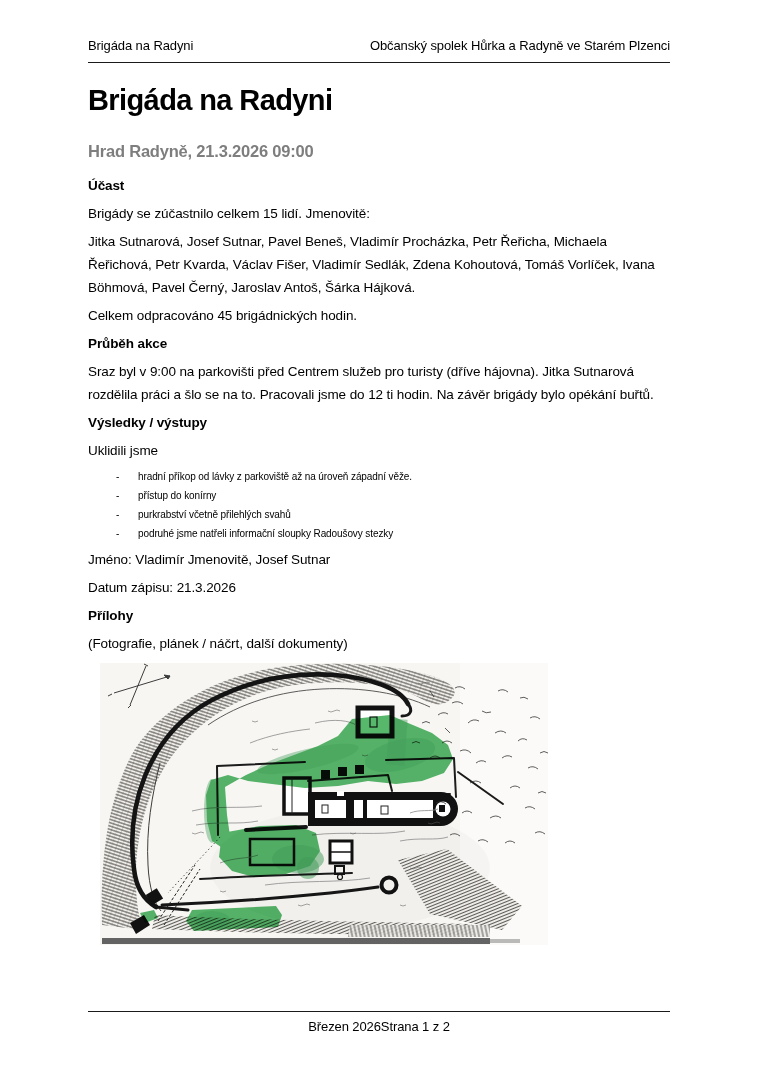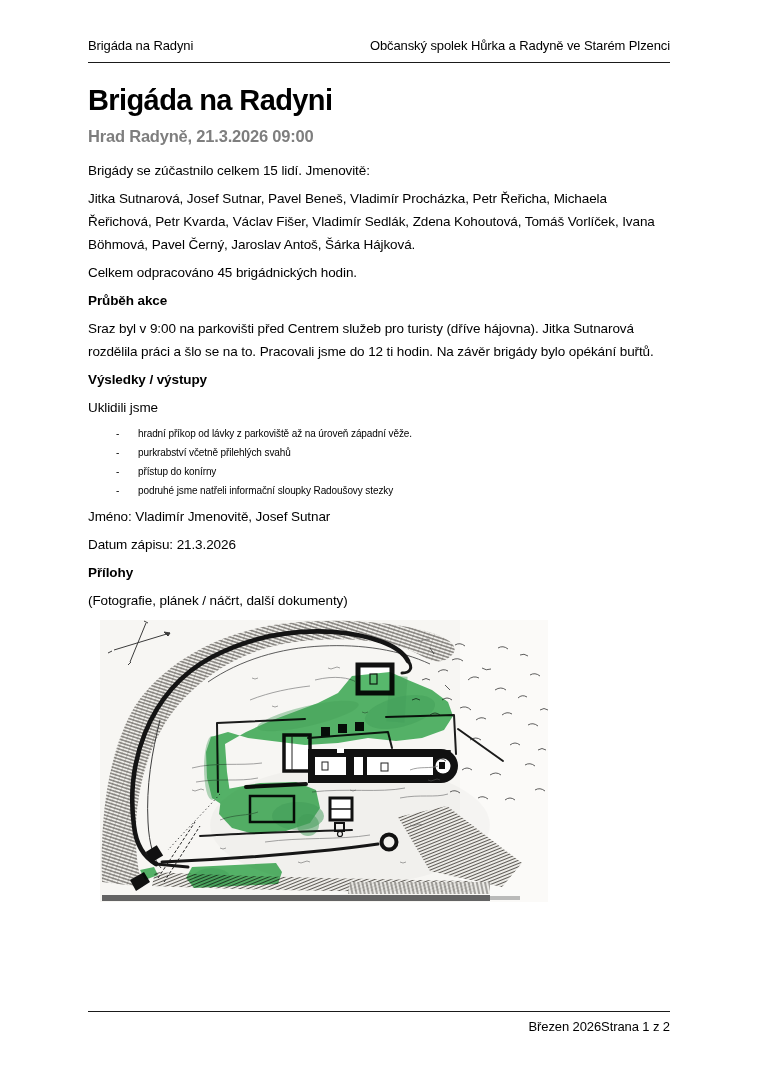--- a/index.html
+++ b/index.html
@@ -10,37 +10,37 @@
   .page{position:absolute;inset:0;padding:38px 88px 0 88px;box-sizing:border-box;}
   .doc-header{
     display:flex;justify-content:space-between;align-items:flex-end;
     font-size:13px;line-height:16px;padding-bottom:8px;border-bottom:1.5px solid #1a1a1a;
     letter-spacing:-0.1px;
   }
   .doc-title{
     margin-top:20px;font-size:29px;line-height:34px;font-weight:bold;letter-spacing:-0.6px;
   }
   .doc-subtitle{
-    margin-top:9px;font-size:16.5px;line-height:21px;font-weight:bold;color:#7e7e7e;
+    margin-top:24px;font-size:16.5px;line-height:21px;font-weight:bold;color:#7e7e7e;
     letter-spacing:-0.2px;margin-bottom:12px;
   }
   h3.sec{font-size:13.5px;line-height:23px;font-weight:bold;margin:5px 0 0 0;letter-spacing:-0.1px;}
   p.body{font-size:13.5px;line-height:23px;margin:5px 0 0 0;letter-spacing:-0.1px;}
   ul.dash{list-style:none;margin:5px 0 0 0;padding:0 0 0 28px;}
   ul.dash li{
     font-size:10px;line-height:19px;position:relative;padding-left:22px;letter-spacing:-0.1px;
   }
   ul.dash li::before{content:"-";position:absolute;left:0;top:0;}
   b.strong{font-weight:normal;}
   .attachment{margin:8px 0 0 12px;width:448px;height:282px;}
   .attachment svg{display:block;}
   .doc-footer{
     position:absolute;top:1011px;left:88px;right:88px;
     border-top:1.5px solid #1a1a1a;padding-top:7px;
-    display:flex;justify-content:flex-end;font-size:13px;line-height:16px;letter-spacing:-0.1px;
+    display:flex;justify-content:center;font-size:13px;line-height:16px;letter-spacing:-0.1px;
   }
   
   .wallT{stroke:#141414;stroke-width:4.6;fill:none;stroke-linecap:round;stroke-linejoin:round;}
   .wallM{stroke:#161616;stroke-width:3;fill:none;stroke-linecap:round;stroke-linejoin:round;}
   .wallS{stroke:#1b1b1b;stroke-width:2;fill:none;stroke-linecap:round;stroke-linejoin:round;}
   .terr{stroke:#8a8a8a;stroke-width:0.8;fill:none;}
   .rock path{stroke:#2d2d2d;stroke-width:0.9;fill:none;opacity:0.85;}
   .scb path{stroke:#5a5a5a;stroke-width:0.6;fill:none;opacity:0.9;}
   .greens{mix-blend-mode:multiply;}
   .g1{fill:var(--hl,#3fae57);}
@@ -52,33 +52,34 @@
 <div class="page">
 
   <div class="doc-header">
     <span>Brigáda na Radyni</span>
     <span>Občanský spolek Hůrka a Radyně ve Starém Plzenci</span>
   </div>
 
   <div class="doc-title">Brigáda na Radyni</div>
   <div class="doc-subtitle">Hrad Radyně, 21.3.2026 09:00</div>
 
+  <h3 class="sec">Účast</h3>
   <p class="body">Brigády se zúčastnilo celkem 15 lidí. Jmenovitě:</p>
   <p class="body">Jitka Sutnarová, Josef Sutnar, Pavel Beneš, Vladimír Procházka, Petr Řeřicha, Michaela Řeřichová, Petr Kvarda, Václav Fišer, Vladimír Sedlák, Zdena Kohoutová, Tomáš Vorlíček, Ivana Böhmová, Pavel Černý, Jaroslav Antoš, Šárka Hájková.</p>
   <p class="body"><span>Celkem odpracováno </span><b class="strong">45 brigádnických hodin</b><span>.</span></p>
 
   <h3 class="sec">Průběh akce</h3>
   <p class="body">Sraz byl v 9:00 na parkovišti před Centrem služeb pro turisty (dříve hájovna). Jitka Sutnarová rozdělila práci a šlo se na to. Pracovali jsme do 12 ti hodin. Na závěr brigády bylo opékání buřtů.</p>
 
   <h3 class="sec">Výsledky / výstupy</h3>
   <p class="body">Uklidili jsme</p>
   <ul class="dash">
     <li>hradní příkop od lávky z parkoviště až na úroveň západní věže.</li>
+    <li>přístup do konírny</li>
     <li>purkrabství včetně přilehlých svahů</li>
-    <li>přístup do konírny</li>
     <li>podruhé jsme natřeli informační sloupky Radoušovy stezky</li>
   </ul>
 
   <p class="body">Jméno: Vladimír Jmenovitě, Josef Sutnar</p>
   <p class="body">Datum zápisu: 21.3.2026</p>
 
   <h3 class="sec">Přílohy</h3>
   <p class="body">(Fotografie, plánek / náčrt, další dokumenty)</p>
 
   <div class="attachment">

